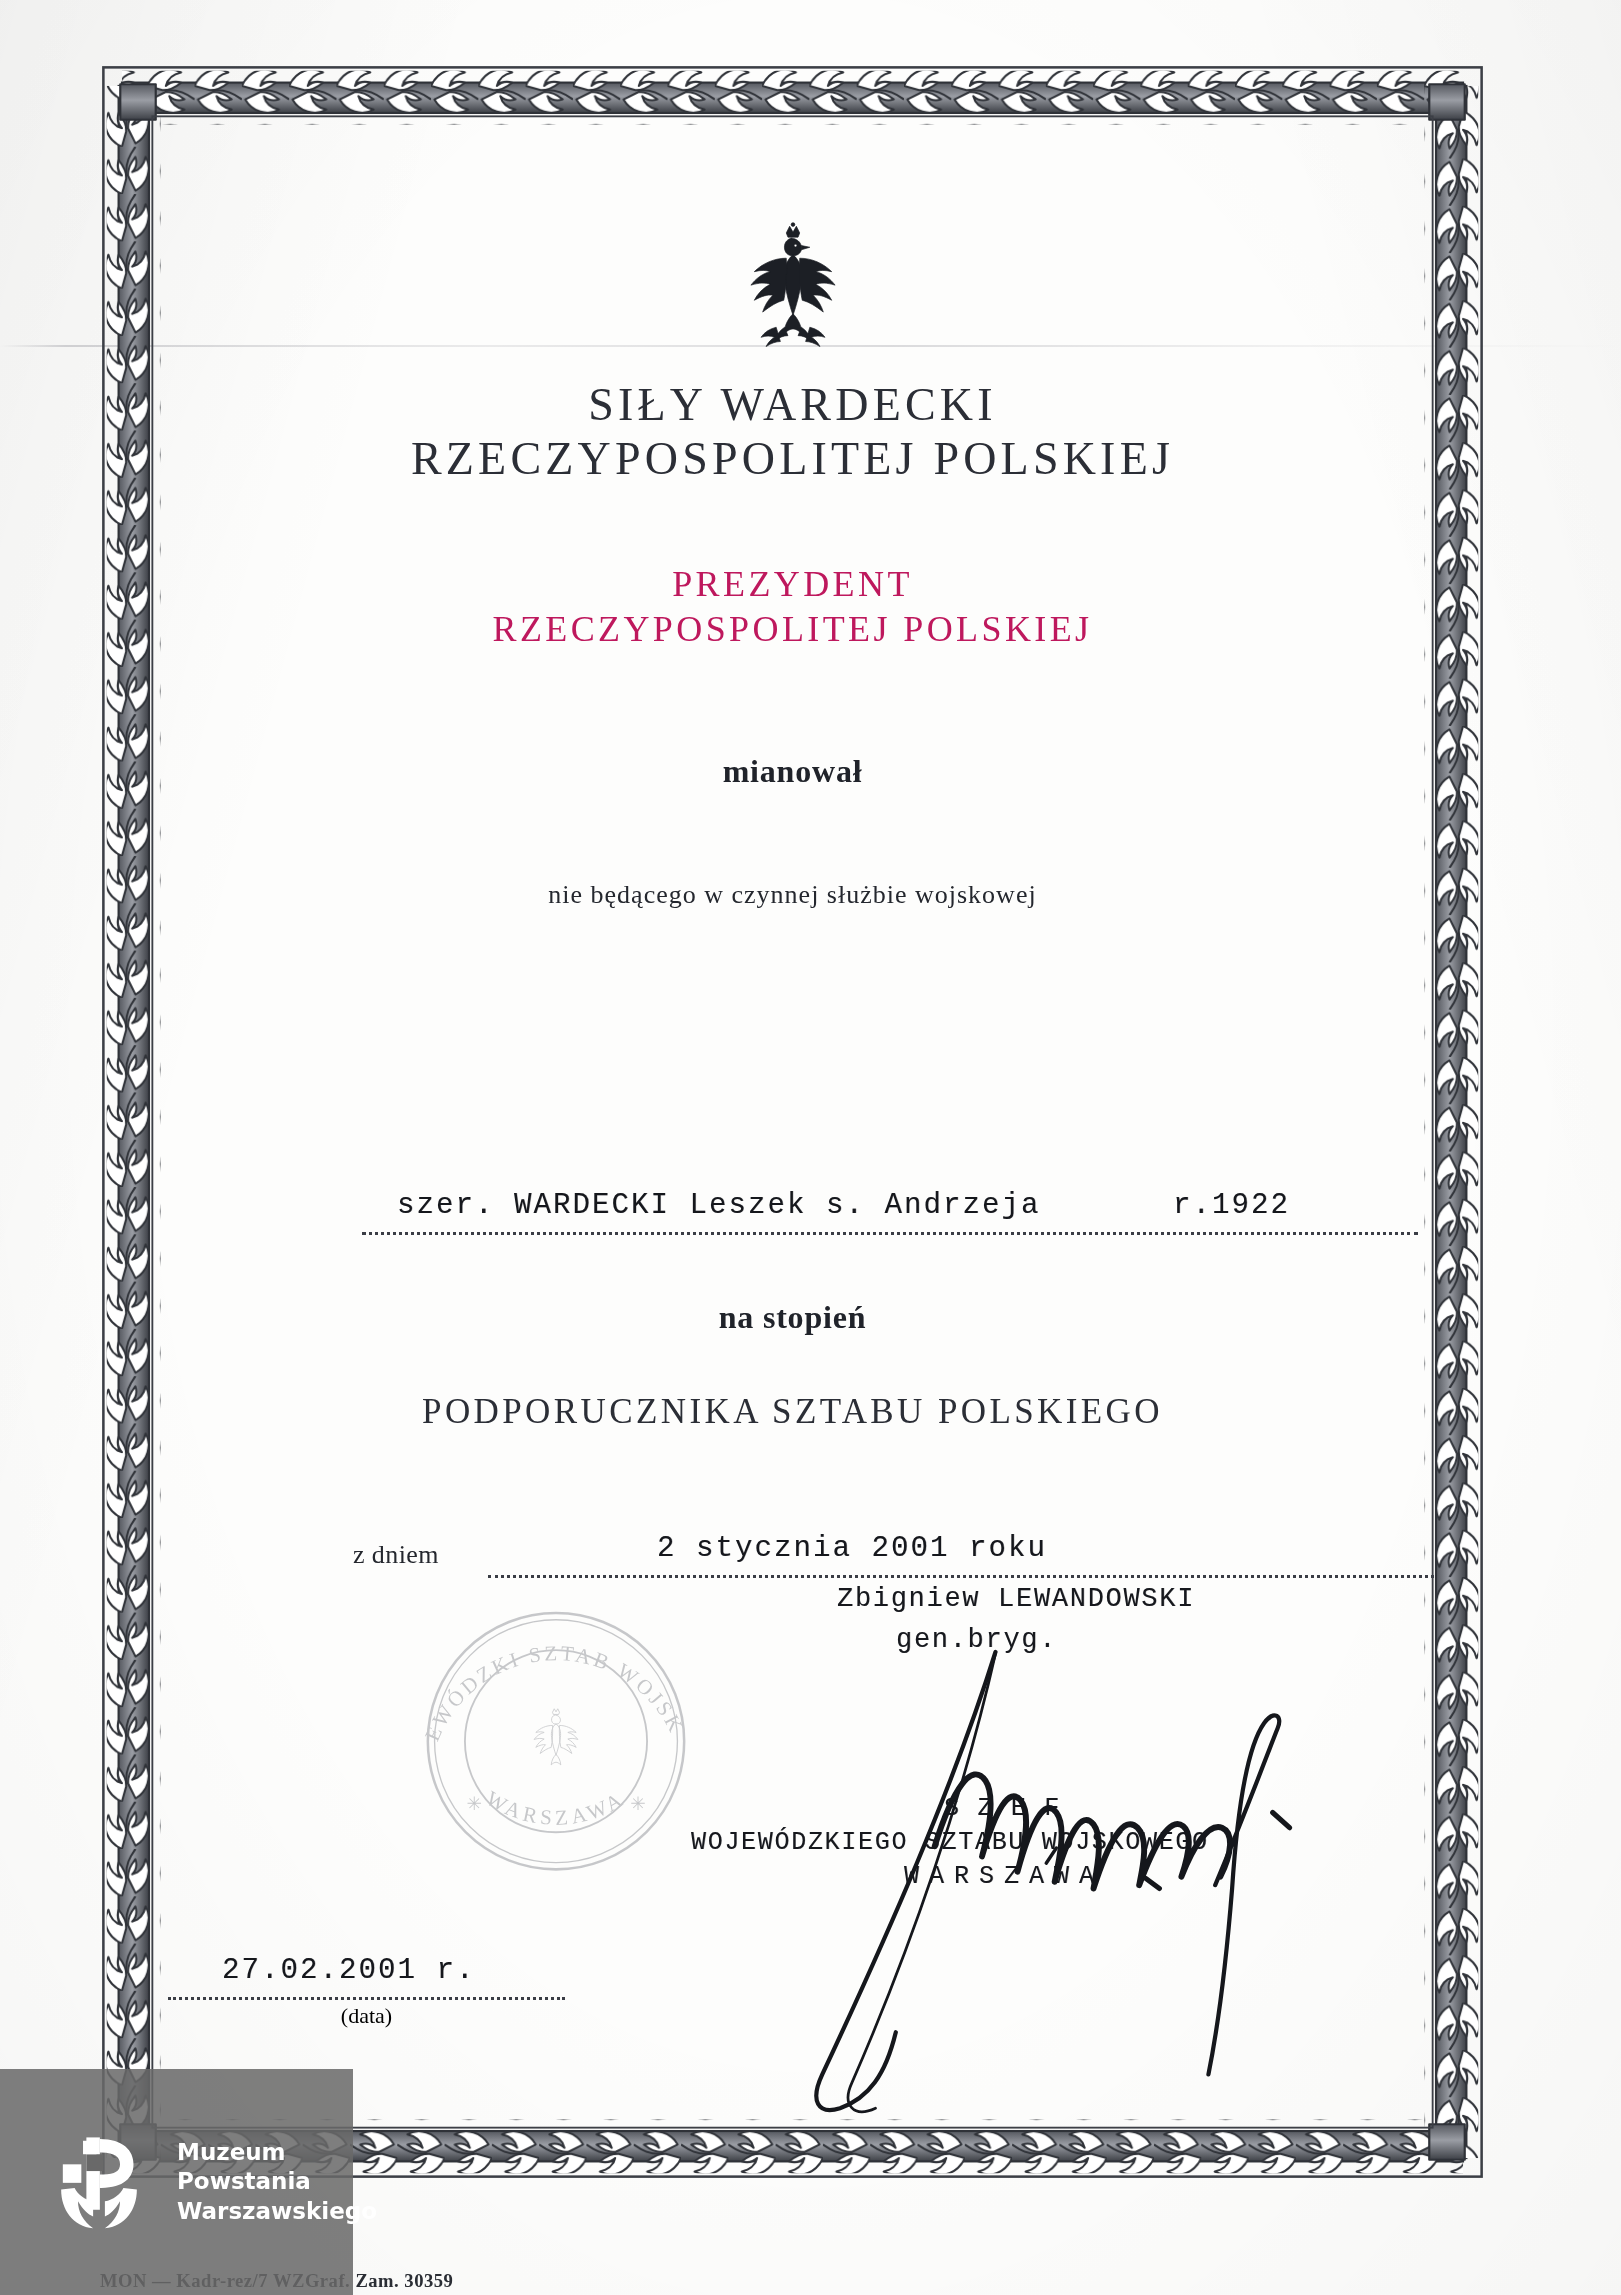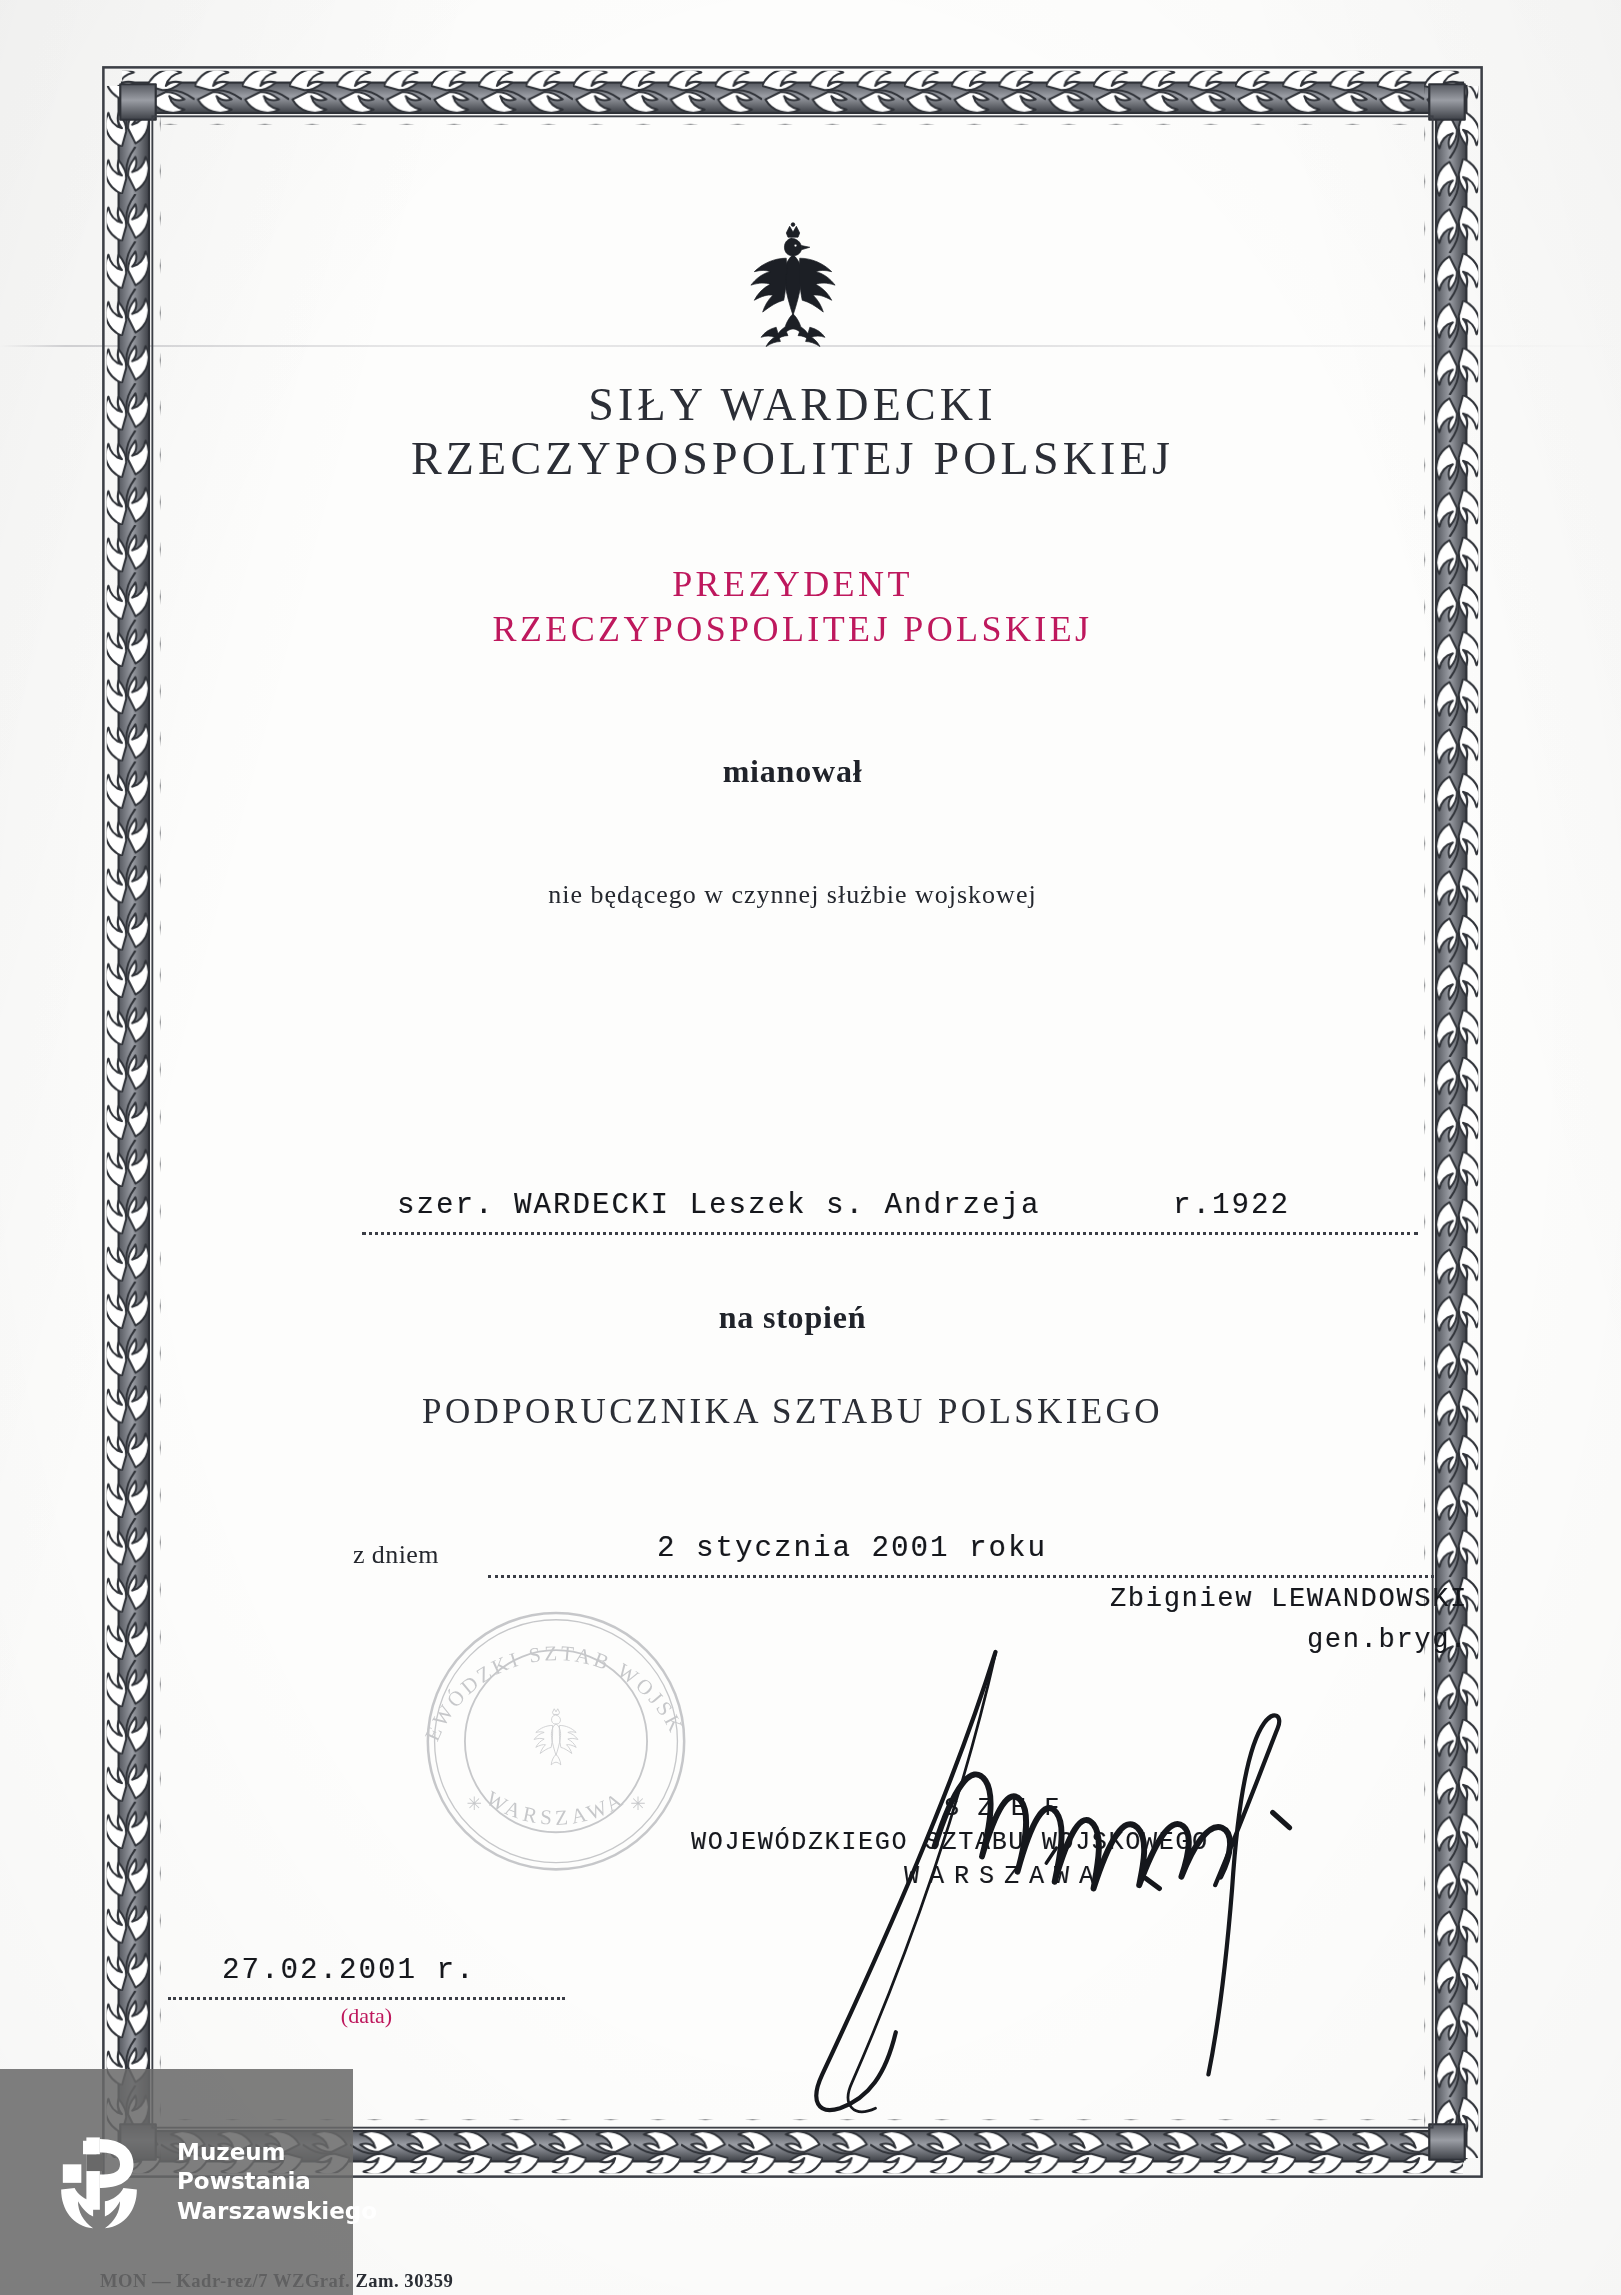--- a/index.html
+++ b/index.html
@@ -202,21 +202,20 @@
     width: 726px;
     text-align: left;
   }
   .sig-line {
     font-family: "Liberation Mono", "DejaVu Sans Mono", monospace;
     font-size: 27px;
     letter-spacing: 1.7px;
     color: #16181d;
     white-space: pre;
     text-shadow: 0.4px 0.3px 0 rgba(30,30,36,0.38);
-    text-align: right;
   }
   .sig-name { margin-left: 95px; }
   .sig-rank { margin-left: 154px; margin-top: 11px; }
 
   .office-block {
     position: absolute;
     left: 591px;
     top: 1730px;
     width: 828px;
     text-align: left;
@@ -263,21 +262,21 @@
   }
   .row-bottomdate .typed.bdate { left: 54px; }
   .data-caption {
     position: absolute;
     left: 0; right: 0;
     top: 1939px;
     width: 397px;
     margin-left: 68px;
     text-align: center;
     font-size: 22px;
-    color: #be185d;
+    color: #000000;
   }
 
   
   .imprint {
     position: absolute;
     left: 0; right: 0;
     top: 2206px;
     text-align: left;
     font-size: 18.6px;
     letter-spacing: 0.5px;

